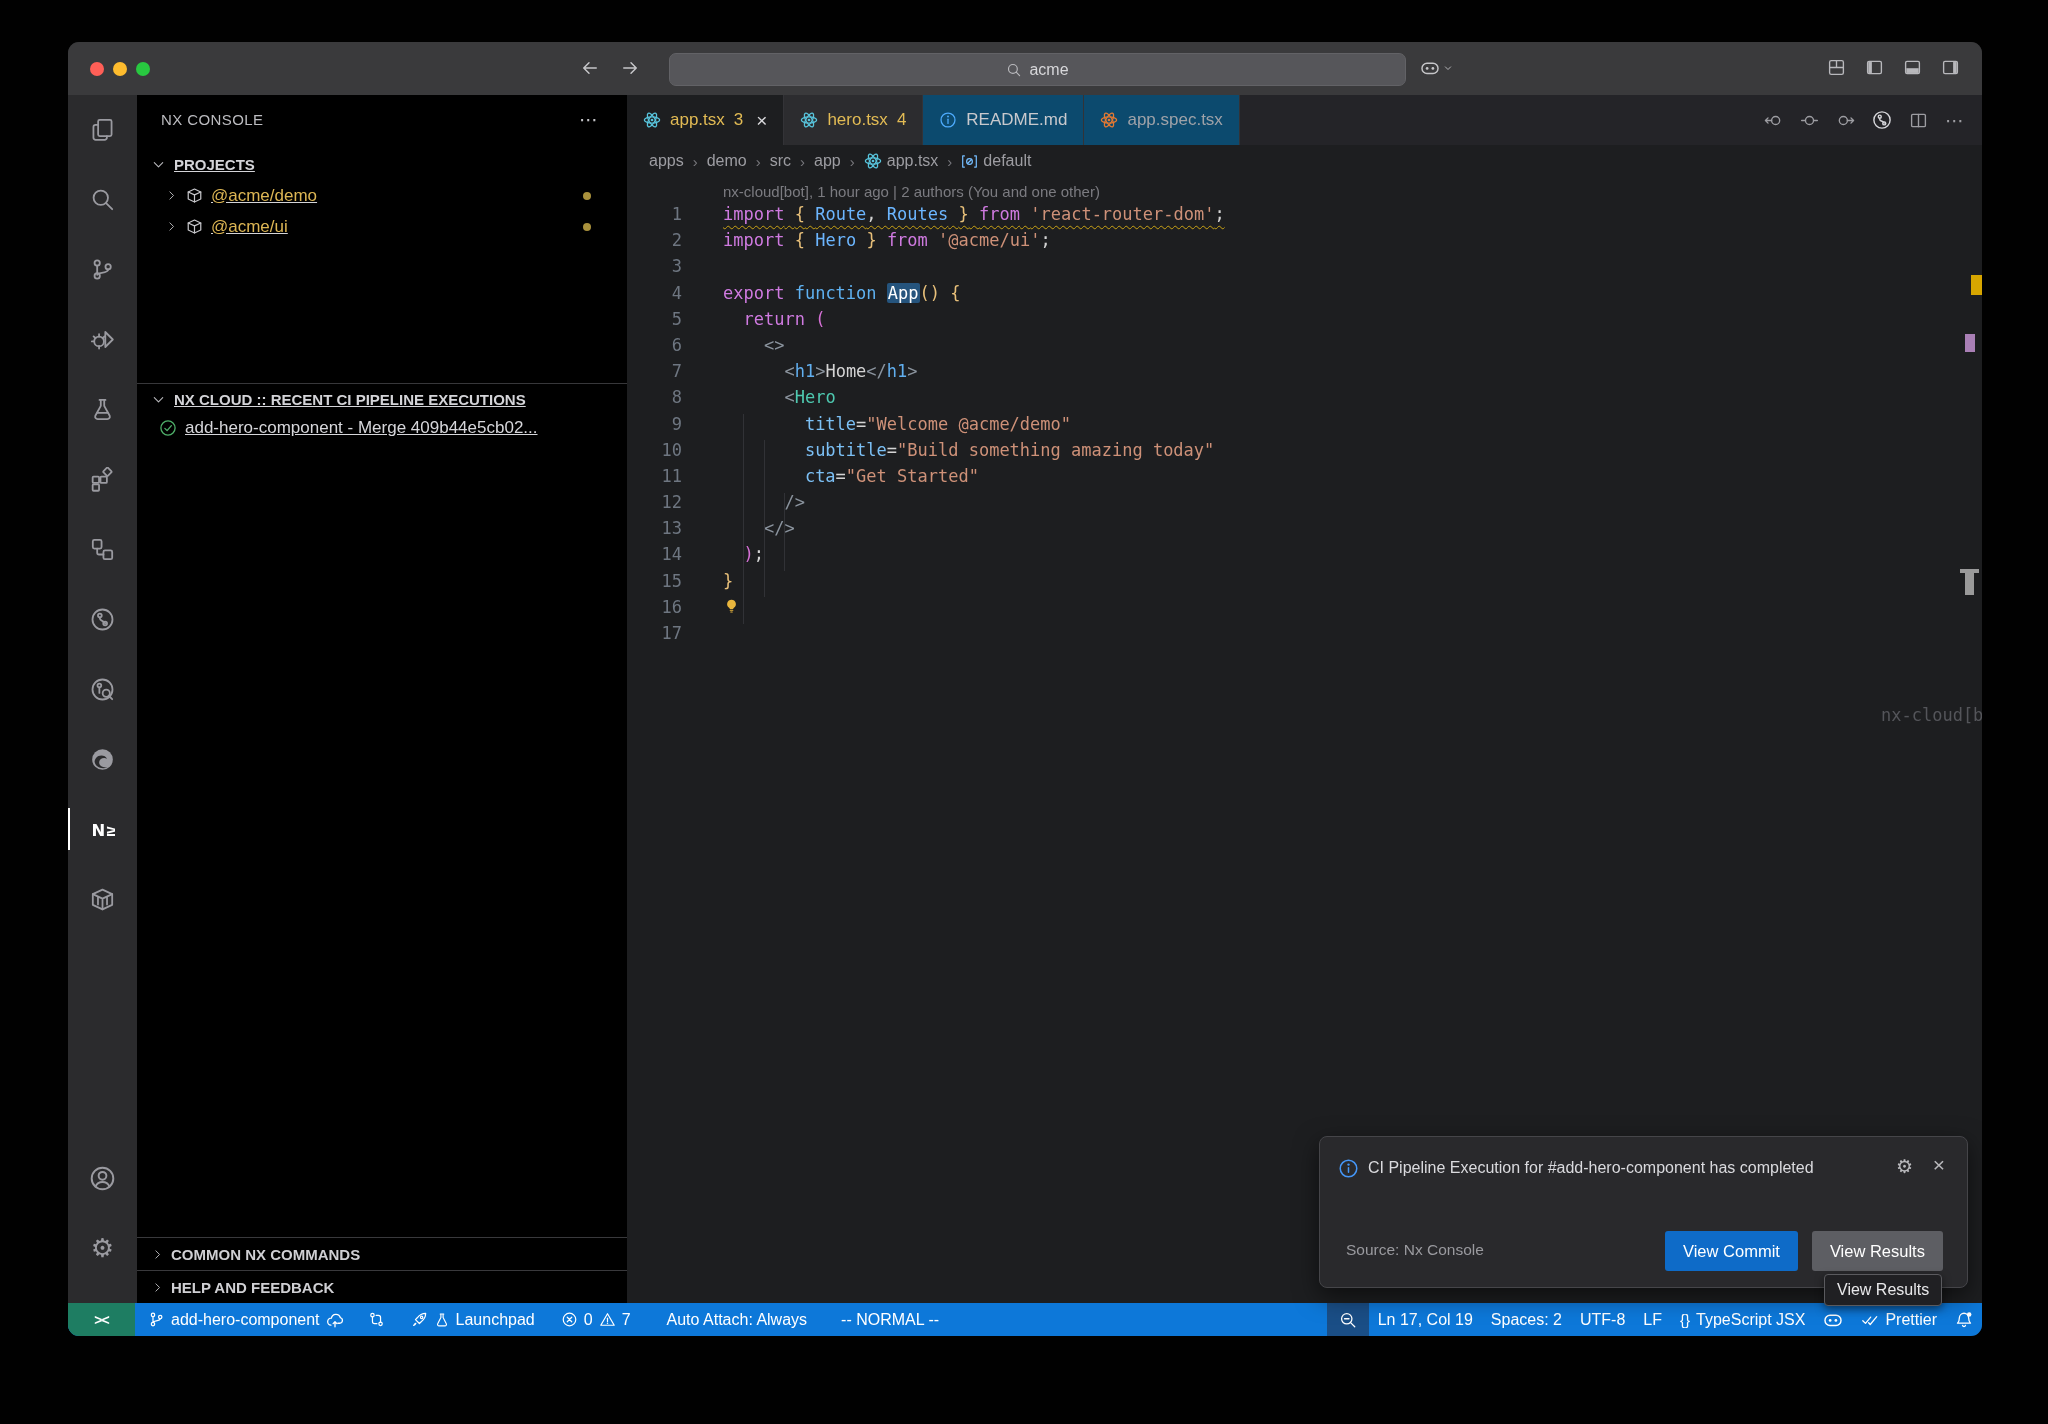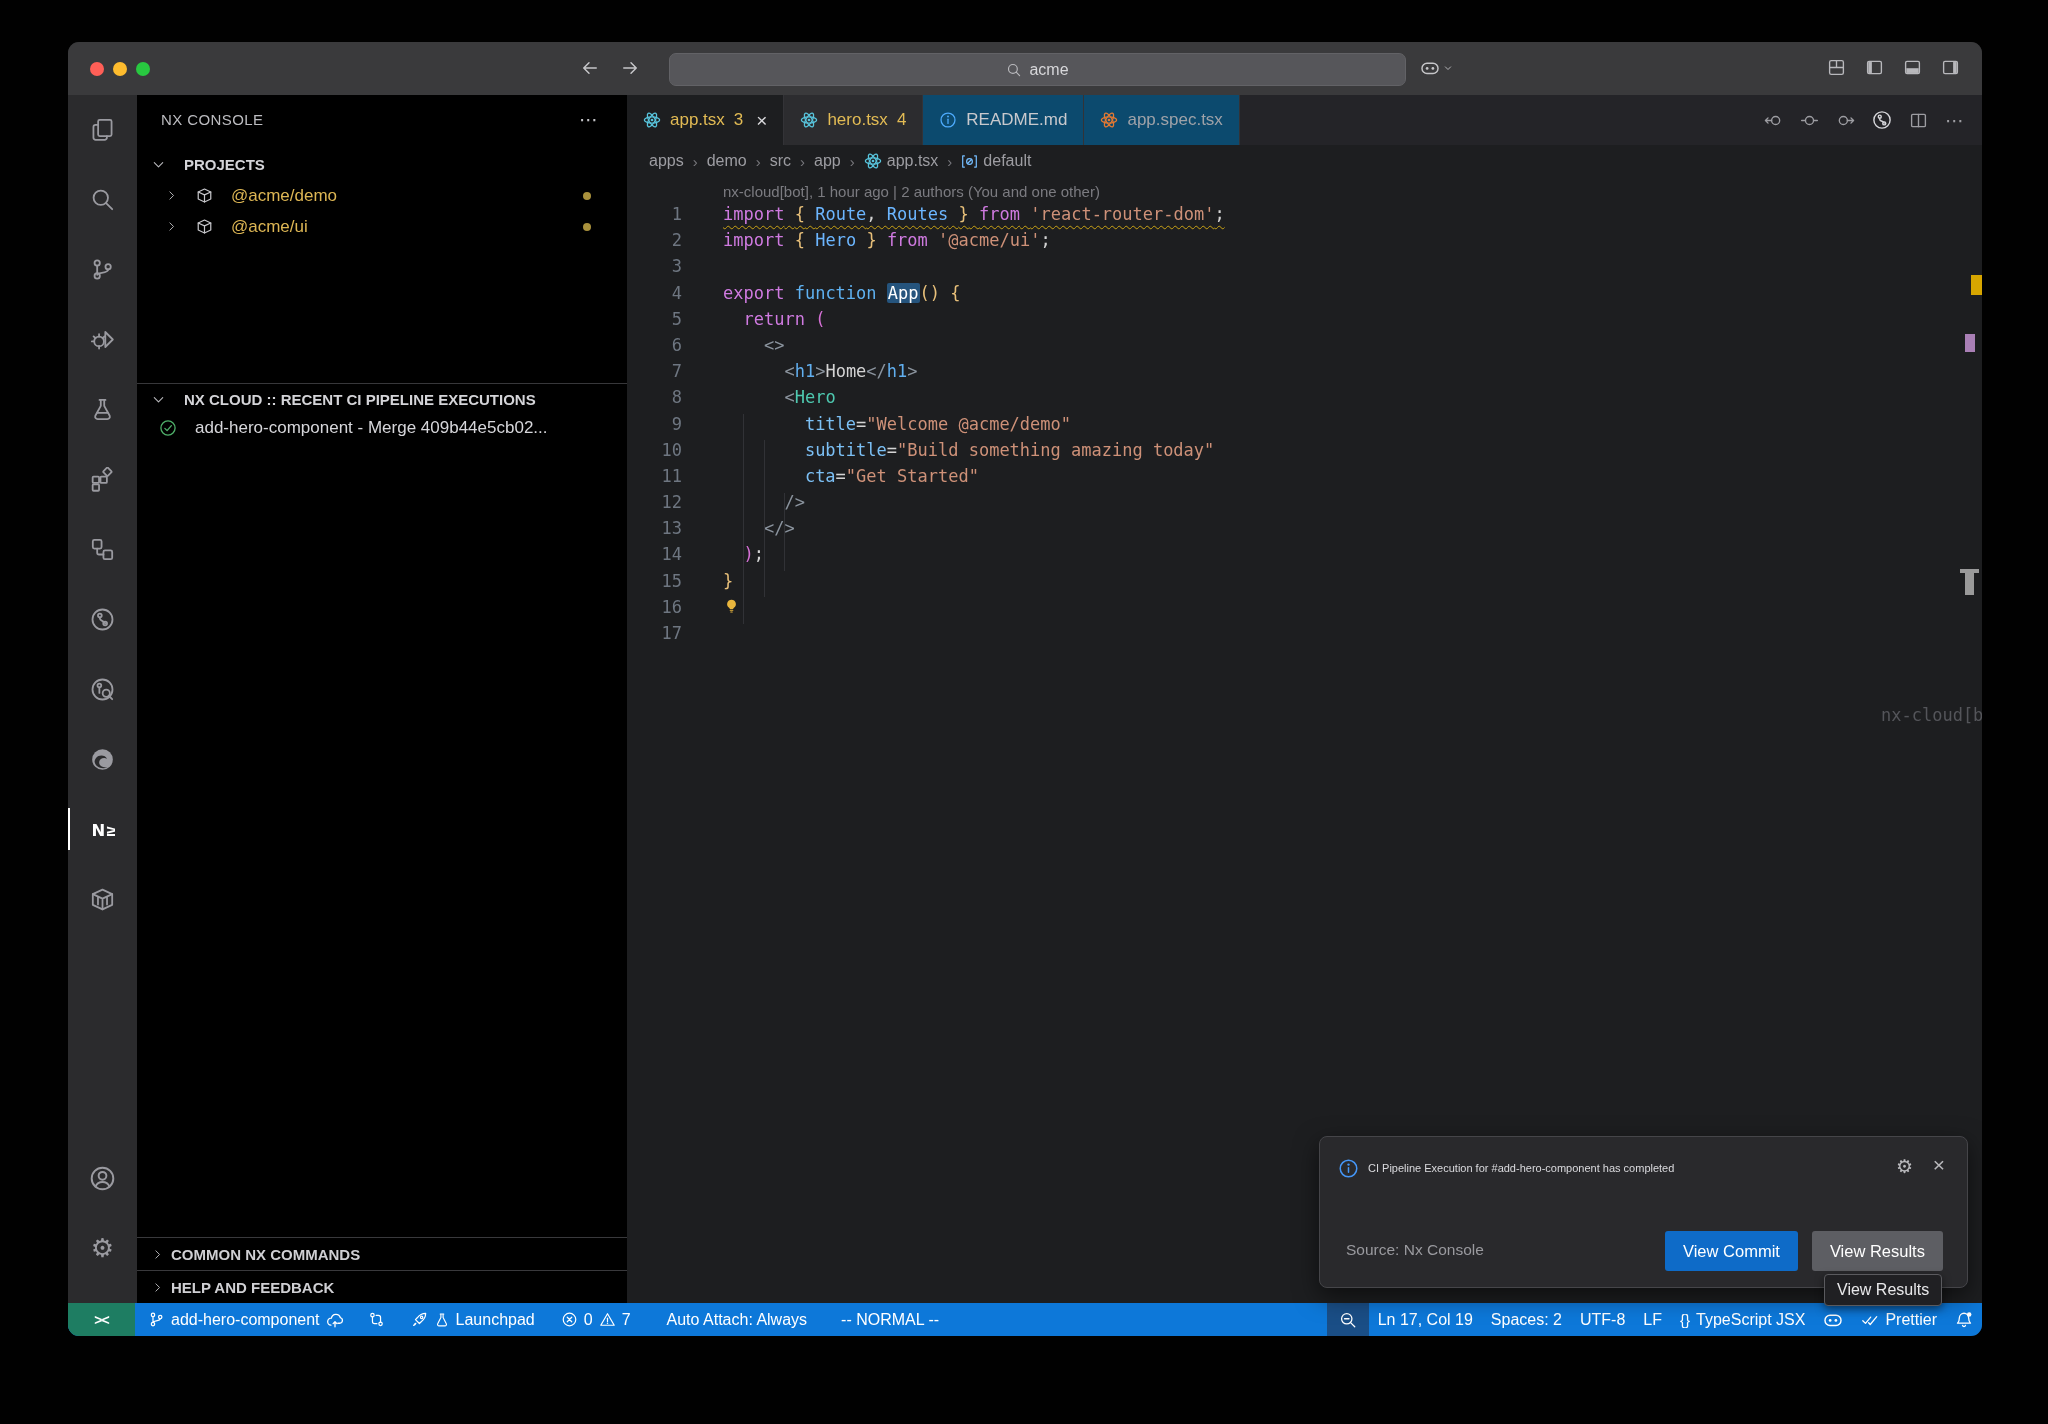--- a/index.html
+++ b/index.html
@@ -29,21 +29,21 @@
   .ab-item{position:relative;width:69px;height:52px;margin-bottom:18px;display:flex;align-items:center;
     justify-content:center;color:#9a9aa0;cursor:pointer;}
   .ab-item.active{color:#ffffff;}
   .ab-item.active::before{content:"";position:absolute;left:0;top:5px;bottom:5px;width:2px;background:#fff;}
   .glyph{font-size:26px;line-height:1;}
   
   .sidebar{position:absolute;left:69px;top:53px;width:490px;bottom:33px;background:#000000;}
   .sb-title{position:absolute;left:0;right:0;top:0;height:48px;display:flex;align-items:center;
     padding:0 28px 0 24px;font-size:15px;color:#bcbcc0;letter-spacing:.4px;}
   .sb-more{margin-left:auto;color:#c4c4c8;font-size:19px;letter-spacing:1px;cursor:pointer;}
-  .sb-row{display:flex;align-items:center;gap:18px;color:#d4d4d8;}
+  .sb-row{display:flex;align-items:center;gap:8px;color:#d4d4d8;text-decoration:underline;}
   .sb-sec{position:absolute;left:0;right:0;height:30px;padding-left:14px;font-weight:bold;font-size:15px;}
   .sb-item{position:absolute;left:0;right:0;height:29px;padding-left:28px;font-size:17px;cursor:pointer;}
   .sb-item .lbl{color:var(--c-modified-yellow);}
   .dot{width:8px;height:8px;border-radius:50%;background:#a9913c;margin-left:auto;margin-right:36px;}
   .sb-cloudhead{top:288px;border-top:1px solid #37373a;padding-top:0;display:flex;align-items:center;}
   .sb-clouditem{top:318px;padding-left:22px;color:#d6d6da;font-size:17px;}
   .sb-clouditem .ok{color:var(--c-success-green);display:flex;}
   .sb-bottomrows{position:absolute;left:0;right:0;bottom:0;}
   .sb-foot{height:32px;border-top:1px solid #39393c;display:flex;align-items:center;gap:7px;
     padding-left:14px;font-weight:bold;font-size:15px;color:#cfcfd3;cursor:pointer;}
@@ -88,21 +88,21 @@
     font-weight:bold;font-size:14px;letter-spacing:-1px;cursor:pointer;}
   .st{display:flex;align-items:center;gap:6px;padding:0 9px;cursor:pointer;white-space:nowrap;}
   .st .glyph-sm{font-size:15px;}
   .sp{flex:1;}
   .zoomseg{width:42px;background:#1a4e86;display:flex;align-items:center;justify-content:center;cursor:pointer;}
   .ml4{margin-left:4px}.ml6{margin-left:6px}.ml8{margin-left:8px}.ml16{margin-left:16px}.ml18{margin-left:18px}
   
   .toast{position:absolute;left:1251px;top:1094px;width:647px;height:150px;background:#29292c;
     border:1px solid #454549;border-radius:8px;box-shadow:0 8px 24px rgba(0,0,0,.55);z-index:20;}
   .t-info{position:absolute;left:18px;top:21px;color:var(--c-info-blue);display:flex;}
-  .t-msg{position:absolute;left:48px;top:18px;width:505px;font-size:11px;line-height:26px;color:#dadade;}
+  .t-msg{position:absolute;left:48px;top:18px;width:505px;font-size:16px;line-height:26px;color:#dadade;}
   .t-gear{position:absolute;right:54px;top:18px;color:#b9b9bd;font-size:19px;cursor:pointer;}
   .t-close{position:absolute;right:22px;top:16px;color:#b9b9bd;font-size:21px;cursor:pointer;}
   .t-src{position:absolute;left:26px;top:104px;font-size:15.5px;color:#9a9a9f;}
   .t-btns{position:absolute;left:345px;top:94px;display:flex;gap:14px;}
   .btn{height:40px;display:flex;align-items:center;justify-content:center;padding:0 18px;
     border-radius:3px;font-size:16.5px;color:#fff;cursor:pointer;border:none;}
   .btn.primary{background:var(--c-primary-button);}
   .btn.secondary{background:#5d5e63;}
   .tooltip{position:absolute;left:1756px;top:1232px;background:#202023;border:1px solid #5a5a5e;
     border-radius:4px;padding:6px 12px;font-size:16px;color:#e8e8ea;z-index:30;box-shadow:0 3px 9px rgba(0,0,0,.5);}

